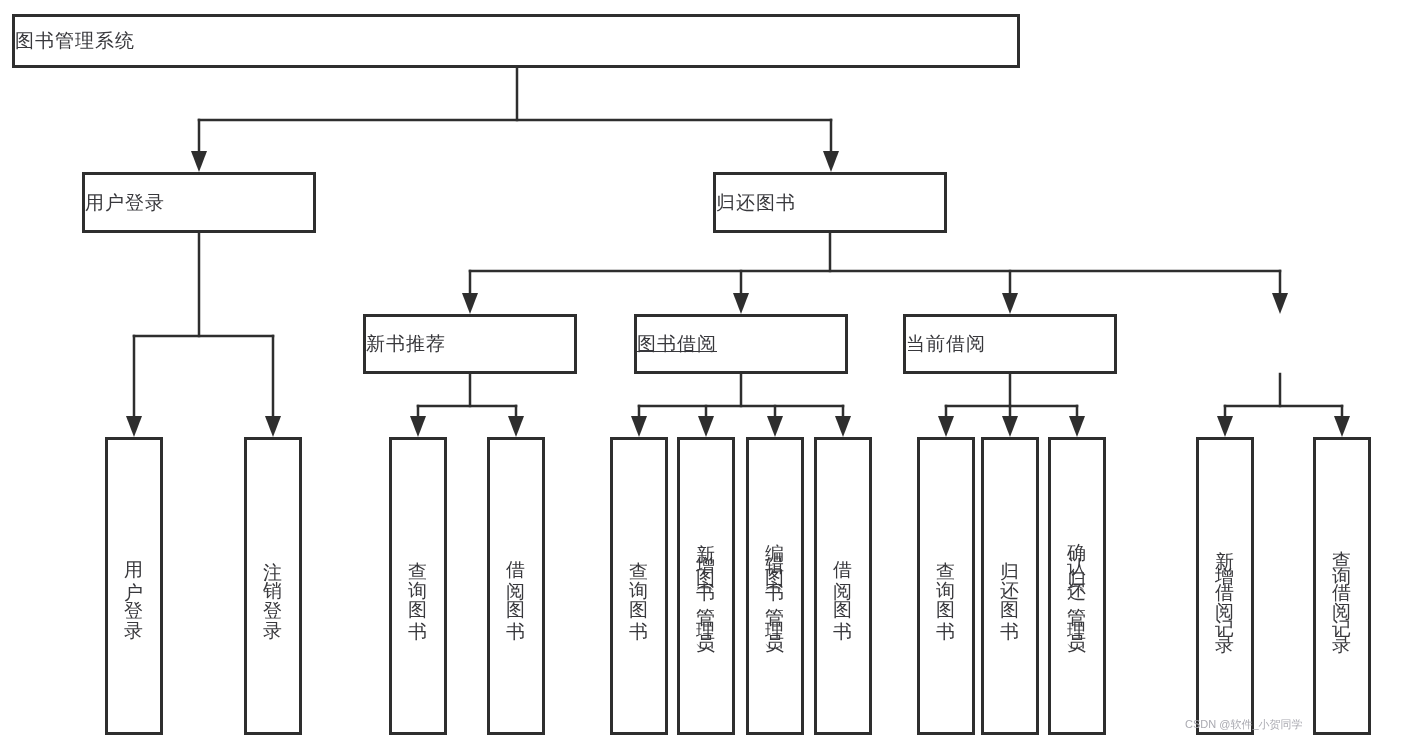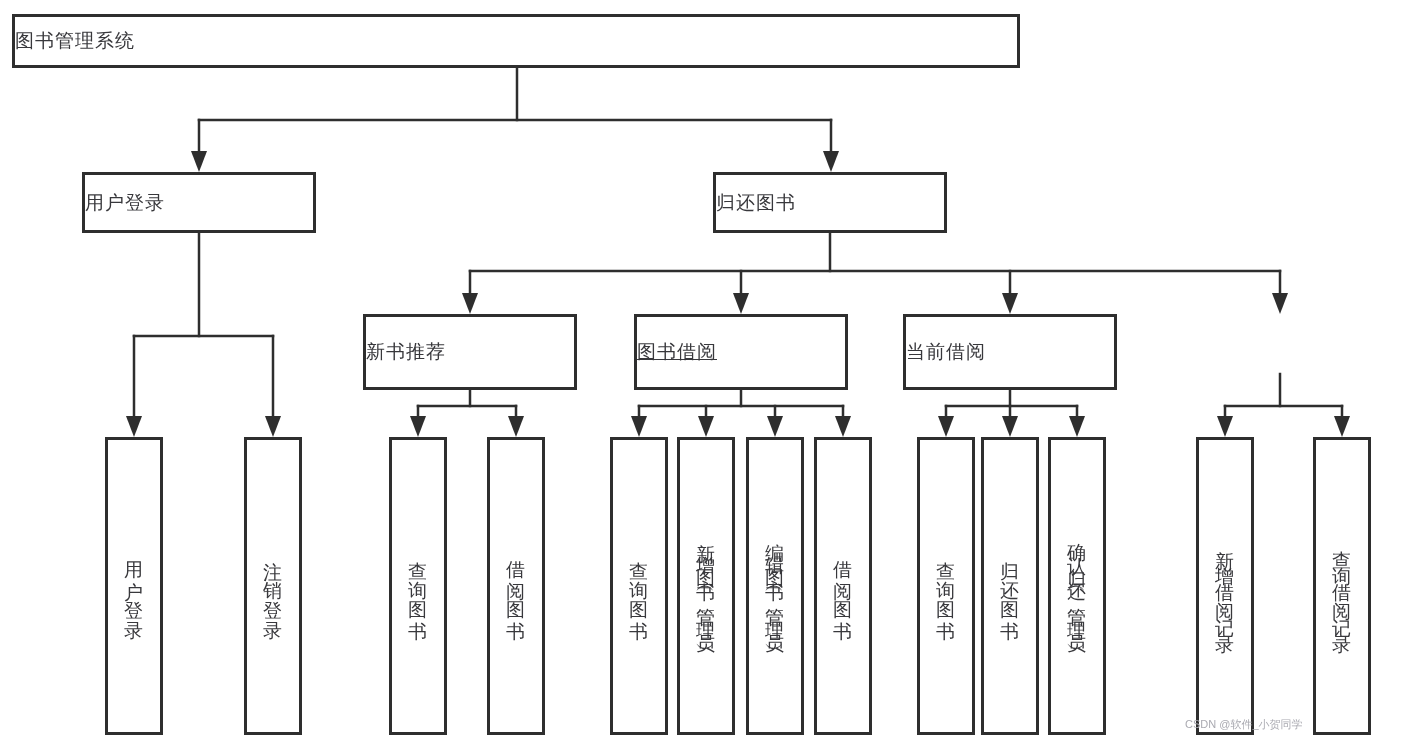--- a/index.html
+++ b/index.html
@@ -29,21 +29,21 @@
     display: flex;
     align-items: center;
     justify-content: flex-start;
     color: #38383c;
     font-size: 19px;
     letter-spacing: 1px;
   }
   .node-root   { left: 12px;  top: 14px;  width: 1008px; height: 54px; }
   .node-l2a    { left: 82px;  top: 172px; width: 234px;  height: 61px; }
   .node-l2b    { left: 713px; top: 172px; width: 234px;  height: 61px; }
-  .node-l3     { top: 314px; width: 214px; height: 76px; }
+  .node-l3     { top: 314px; width: 214px; height: 60px; }
   .node-l3a    { left: 363px; }
   .node-l3b    { left: 634px; text-decoration: underline; }
   .node-l3c    { left: 903px; }
   .node-l3d    { left: 1173px; }
   .leaf {
     position: absolute;
     box-sizing: border-box;
     top: 437px;
     width: 58px;
     height: 298px;

